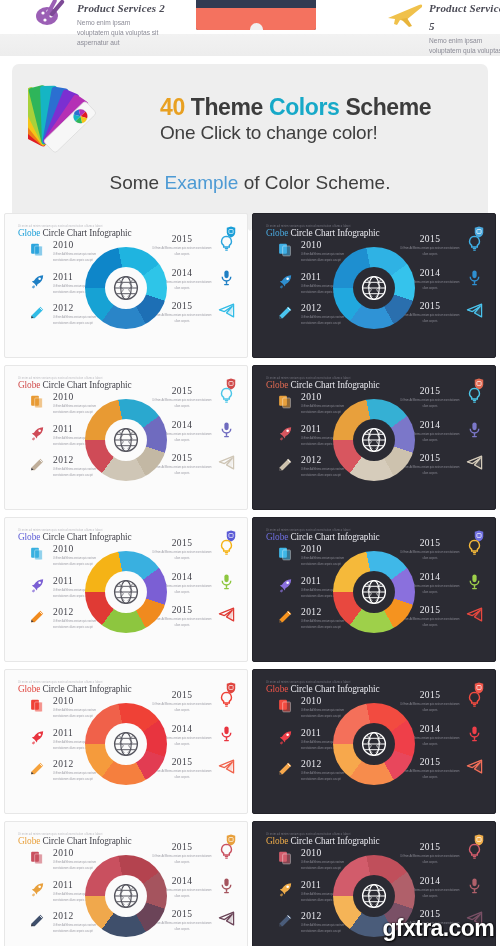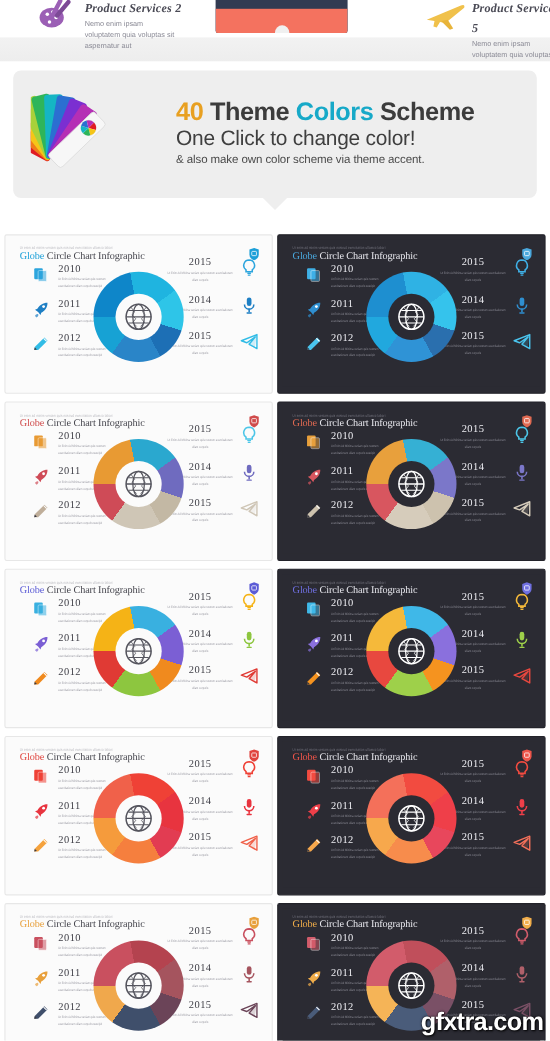--- a/index.html
+++ b/index.html
@@ -184,22 +184,26 @@
           </svg>
         </span>
         <span class="ban-txt">
           <div class="ban-h1">
             <span class="num">40</span>
             <span>Theme</span>
             <span class="cyan">Colors</span>
             <span>Scheme</span>
           </div>
           <div class="ban-h2">One Click to change color!</div>
-          <div class="ban-h3">&amp; also make own color scheme via theme accent.</div>
         </span>
+      </div>
+      <div class="ban-sub">
+        <span>Some</span>
+        <span class="blue">Example</span>
+        <span>of Color Scheme.</span>
       </div>
     </div>
   </div>
 
   <div class="grid" id="slide-grid">
       <div class="slide light" style="--accent: #1b9fd8;">
     <div class="stage">
       <div class="s-head">
         <div class="s-kicker">Ut enim ad minim veniam quis nostrud exercitation ullamco labori</div>
         <div class="s-title"><span class="accent">Globe</span> Circle Chart Infographic</div>

